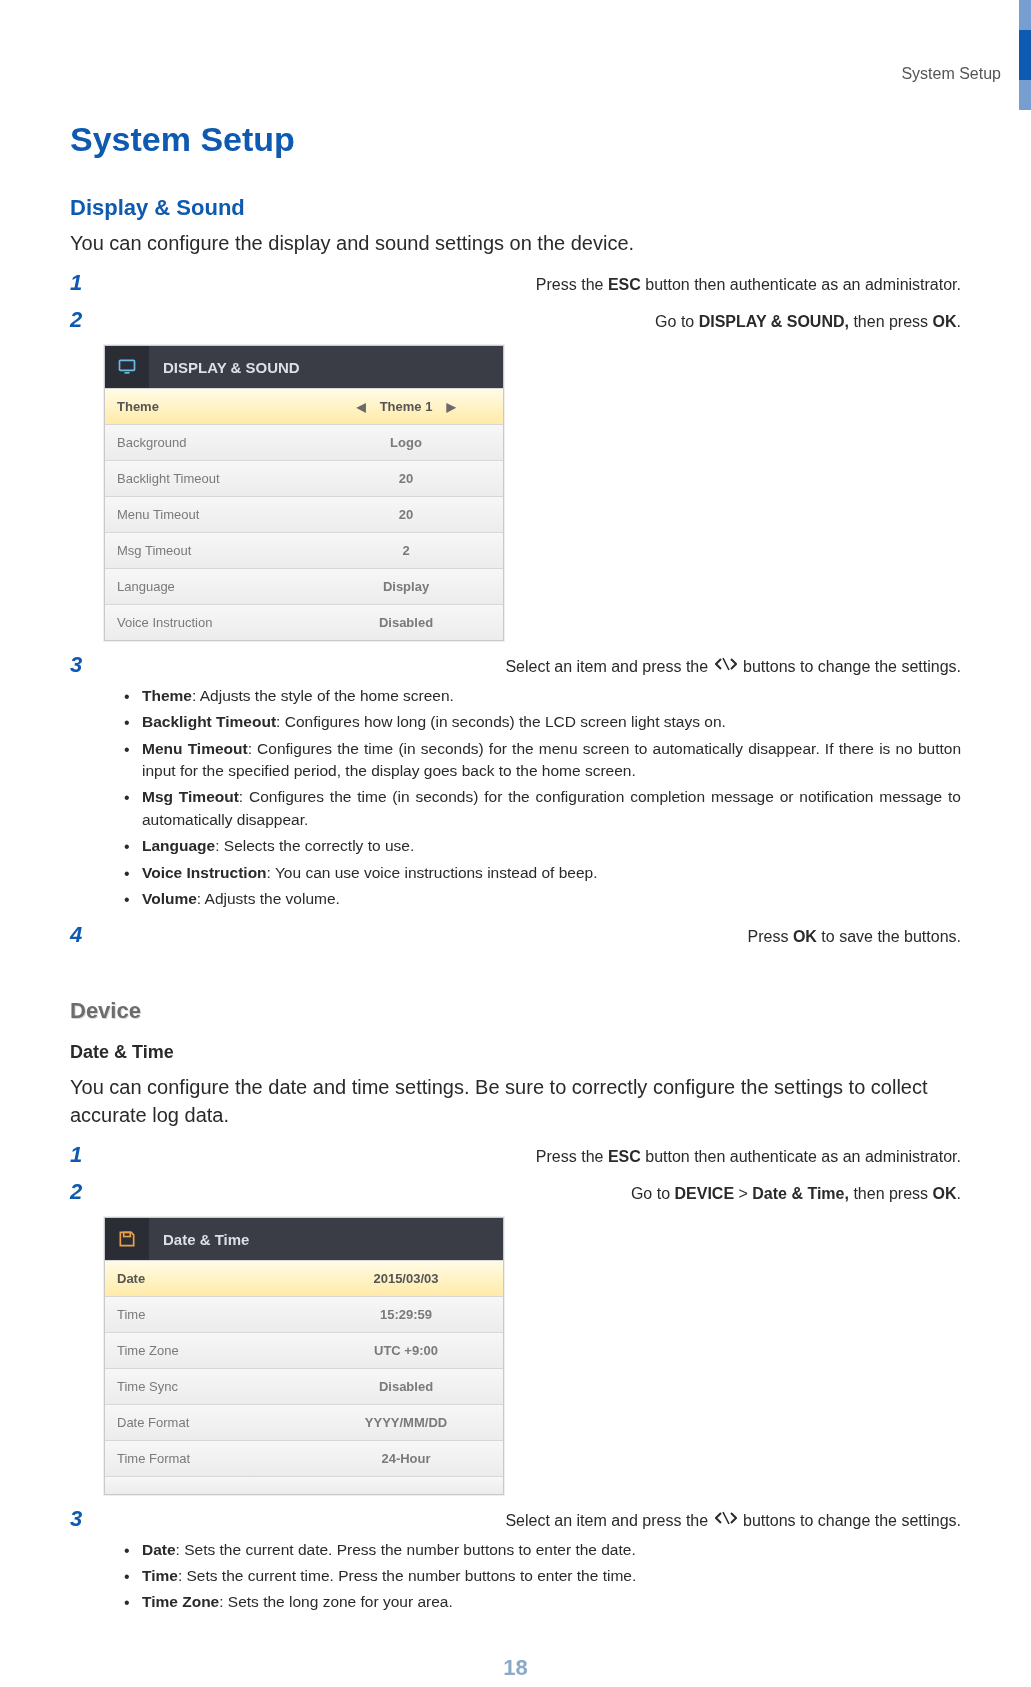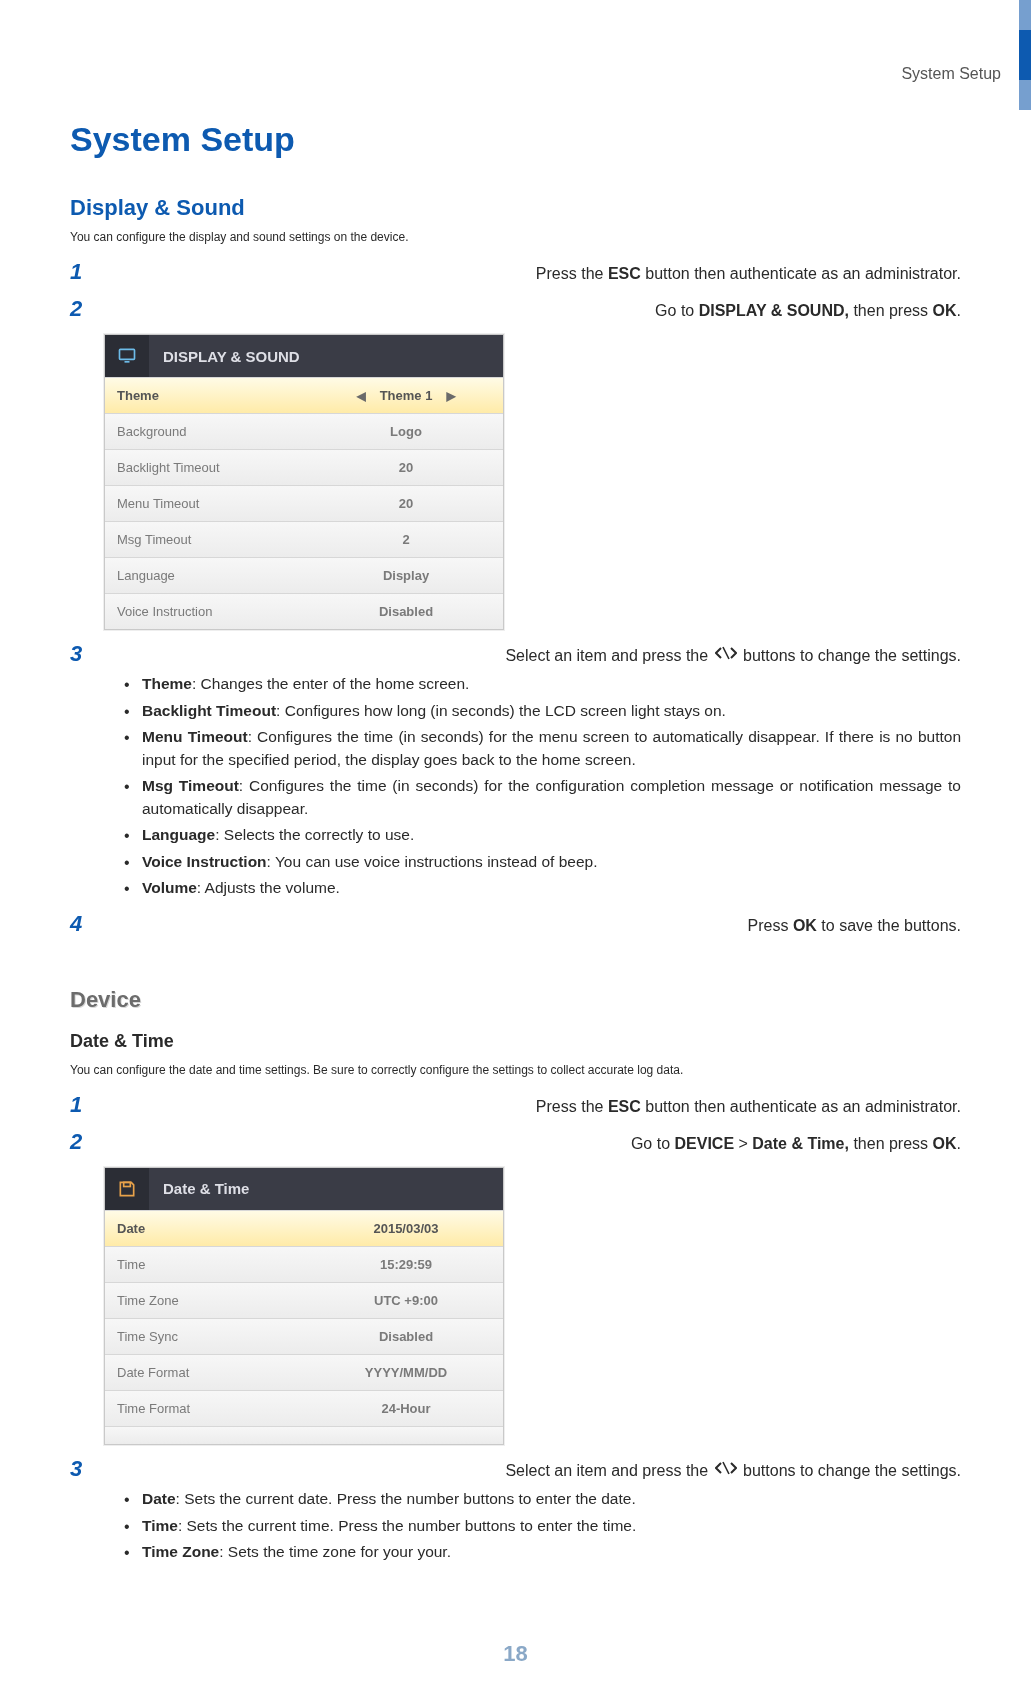--- a/index.html
+++ b/index.html
@@ -53,21 +53,21 @@
     margin-bottom: 18px;
     text-shadow: 1px 1px 0 #d8d8d8;
   }
   .h3 {
     font-size: 18px;
     font-weight: bold;
     margin-top: 12px;
     margin-bottom: 10px;
   }
   .body-text {
-    font-size: 12px;
+    font-size: 20px;
     line-height: 1.4;
     margin-bottom: 14px;
   }
   .step {
     display: flex;
     align-items: flex-start;
     margin-top: 12px;
     margin-bottom: 6px;
   }
   .step-num {
@@ -172,21 +172,21 @@
     font-size: 12px;
     color: #6a6a6a;
   }
   .ui-foot {
     height: 18px;
     background: linear-gradient(#f7f7f7, #ececec);
     border-top: 1px solid #d7d7d7;
   }
   .page-number {
     position: absolute;
-    bottom: 20px;
+    bottom: 6px;
     left: 0; right: 0;
     text-align: center;
     font-size: 22px;
     font-weight: bold;
     color: #8aa8c7;
   }
 </style>
 </head>
 <body>
 
@@ -281,21 +281,21 @@
             <path d="M6 2 L1 7 L6 12" fill="none" stroke="#2a2a2a" stroke-width="2"></path>
             <line x1="8" y1="1" x2="14" y2="13" stroke="#2a2a2a" stroke-width="1.6"></line>
             <path d="M16 2 L21 7 L16 12" fill="none" stroke="#2a2a2a" stroke-width="2"></path>
           </svg>
       </span>
       <span> buttons to change the settings.</span>
     </div>
   </div>
 
   <ul class="bullets" id="ds-bullets">
-      <li><b>Theme</b><span>: Changes the enter of the home screen.</span></li>
+      <li><b>Theme</b><span>: Adjusts the style of the home screen.</span></li>
       <li><b>Backlight Timeout</b><span>: Configures how long (in seconds) the LCD screen light stays on.</span></li>
       <li><b>Menu Timeout</b><span>: Configures the time (in seconds) for the menu screen to automatically disappear. If there is no button input for the specified period, the display goes back to the home screen.</span></li>
       <li><b>Msg Timeout</b><span>: Configures the time (in seconds) for the configuration completion message or notification message to automatically disappear.</span></li>
       <li><b>Language</b><span>: Selects the correctly to use.</span></li>
       <li><b>Voice Instruction</b><span>: You can use voice instructions instead of beep.</span></li>
       <li><b>Volume</b><span>: Adjusts the volume.</span></li>
     </ul>
 
   <div class="step">
     <div class="step-num">4</div>
@@ -384,18 +384,18 @@
             <path d="M16 2 L21 7 L16 12" fill="none" stroke="#2a2a2a" stroke-width="2"></path>
           </svg>
       </span>
       <span> buttons to change the settings.</span>
     </div>
   </div>
 
   <ul class="bullets" id="dt-bullets">
       <li><b>Date</b><span>: Sets the current date. Press the number buttons to enter the date.</span></li>
       <li><b>Time</b><span>: Sets the current time. Press the number buttons to enter the time.</span></li>
-      <li><b>Time Zone</b><span>: Sets the time zone for your your.</span></li>
+      <li><b>Time Zone</b><span>: Sets the long zone for your area.</span></li>
     </ul>
 
 </div>
 
 <div class="page-number">18</div>
 
 </body></html>

